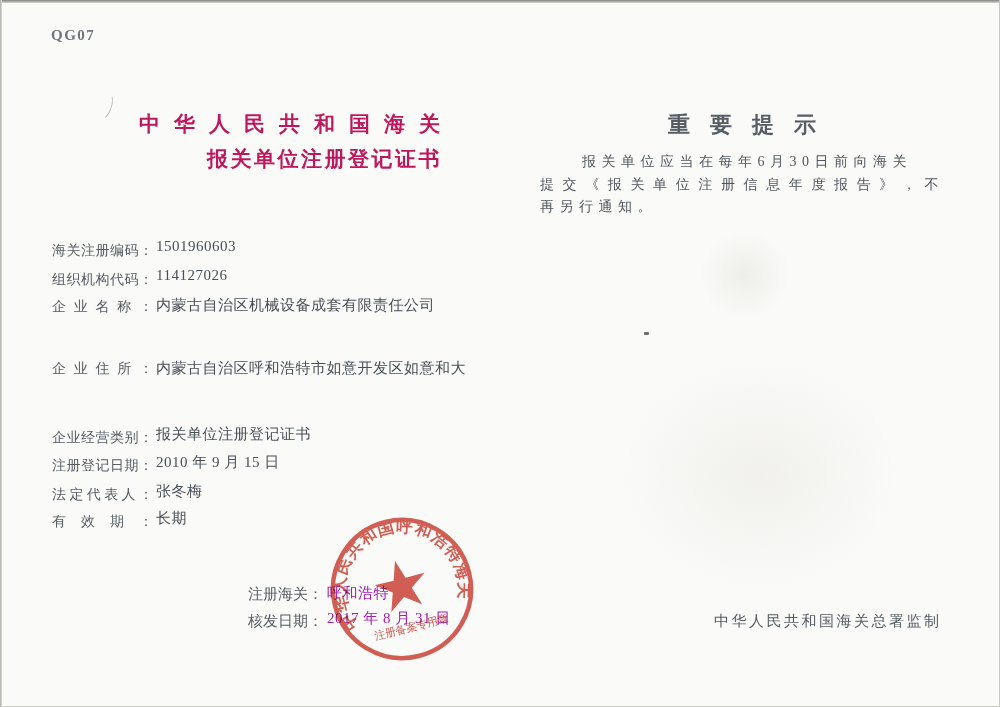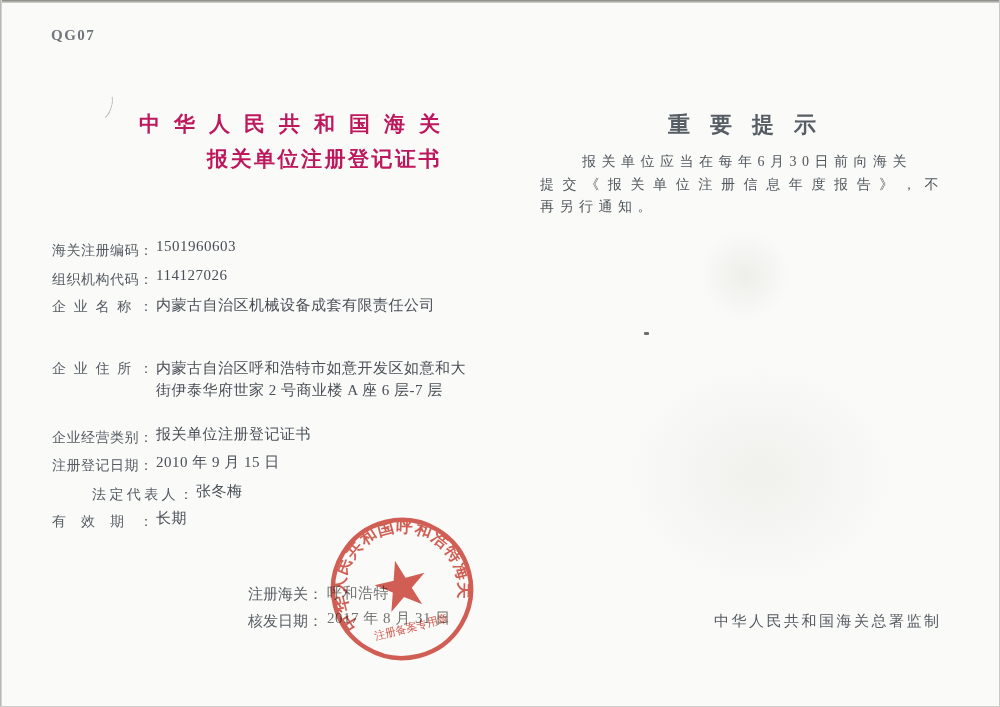--- a/index.html
+++ b/index.html
@@ -35,21 +35,21 @@
 
   .row{position:absolute;left:52px;font-size:15px;white-space:nowrap;}
   .row .lbl{display:inline-block;width:101px;font-size:14px;
     text-align:justify;text-align-last:justify;vertical-align:top;color:#565c63;}
   .row .val{display:inline-block;margin-left:3px;position:relative;top:-4px;
     color:#494f57;letter-spacing:0.5px;}
   .row .val .vline{display:block;line-height:21.5px;}
 
   .row-sm{position:absolute;left:248px;font-size:15px;white-space:nowrap;}
   .row-sm .lbl{color:#565c63;}
-  .row-sm .val{position:relative;top:-3px;margin-left:4px;color:#737373;letter-spacing:0.5px;}
+  .row-sm .val{position:relative;top:-3px;margin-left:4px;color:#a21caf;letter-spacing:0.5px;}
 
   .footer{position:absolute;left:714px;top:612px;font-size:15px;
     letter-spacing:2.5px;color:#555b62;}
 
   .stamp{position:absolute;left:327px;top:514px;width:150px;height:150px;
     mix-blend-mode:multiply;opacity:0.88;}
 
   
   .wm1{position:absolute;left:700px;top:230px;width:90px;height:90px;border-radius:50%;
     background:radial-gradient(circle,rgba(188,186,176,0.20),rgba(188,186,176,0) 70%);}
@@ -94,33 +94,32 @@
   <span class="lbl">组织机构代码：</span><span class="val">114127026</span>
 </div>
 
 <div class="row" style="top:298px;">
   <span class="lbl">企业名称：</span><span class="val" style="top:-2px;">内蒙古自治区机械设备成套有限责任公司</span>
 </div>
 
 <div class="row" style="top:360px;">
   <span class="lbl">企业住所：</span><span class="val" style="top:-2px;">
     <span class="vline">内蒙古自治区呼和浩特市如意开发区如意和大</span>
-    <span class="vline">街伊泰华府世家 2 号商业楼 A 座 6 层-7 层</span>
   </span>
 </div>
 
 <div class="row" style="top:429px;">
   <span class="lbl">企业经营类别：</span><span class="val">报关单位注册登记证书</span>
 </div>
 
 <div class="row" style="top:457px;">
   <span class="lbl">注册登记日期：</span><span class="val">2010 年 9 月 15 日</span>
 </div>
 
-<div class="row" style="top:486px;margin-left:40px;">
+<div class="row" style="top:486px;">
   <span class="lbl">法定代表人：</span><span class="val">张冬梅</span>
 </div>
 
 <div class="row" style="top:513px;">
   <span class="lbl">有效期：</span><span class="val">长期</span>
 </div>
 
 <div class="row-sm" style="top:585px;">
   <span class="lbl">注册海关：</span><span class="val" style="top:-1px;">呼和浩特</span>
 </div>

